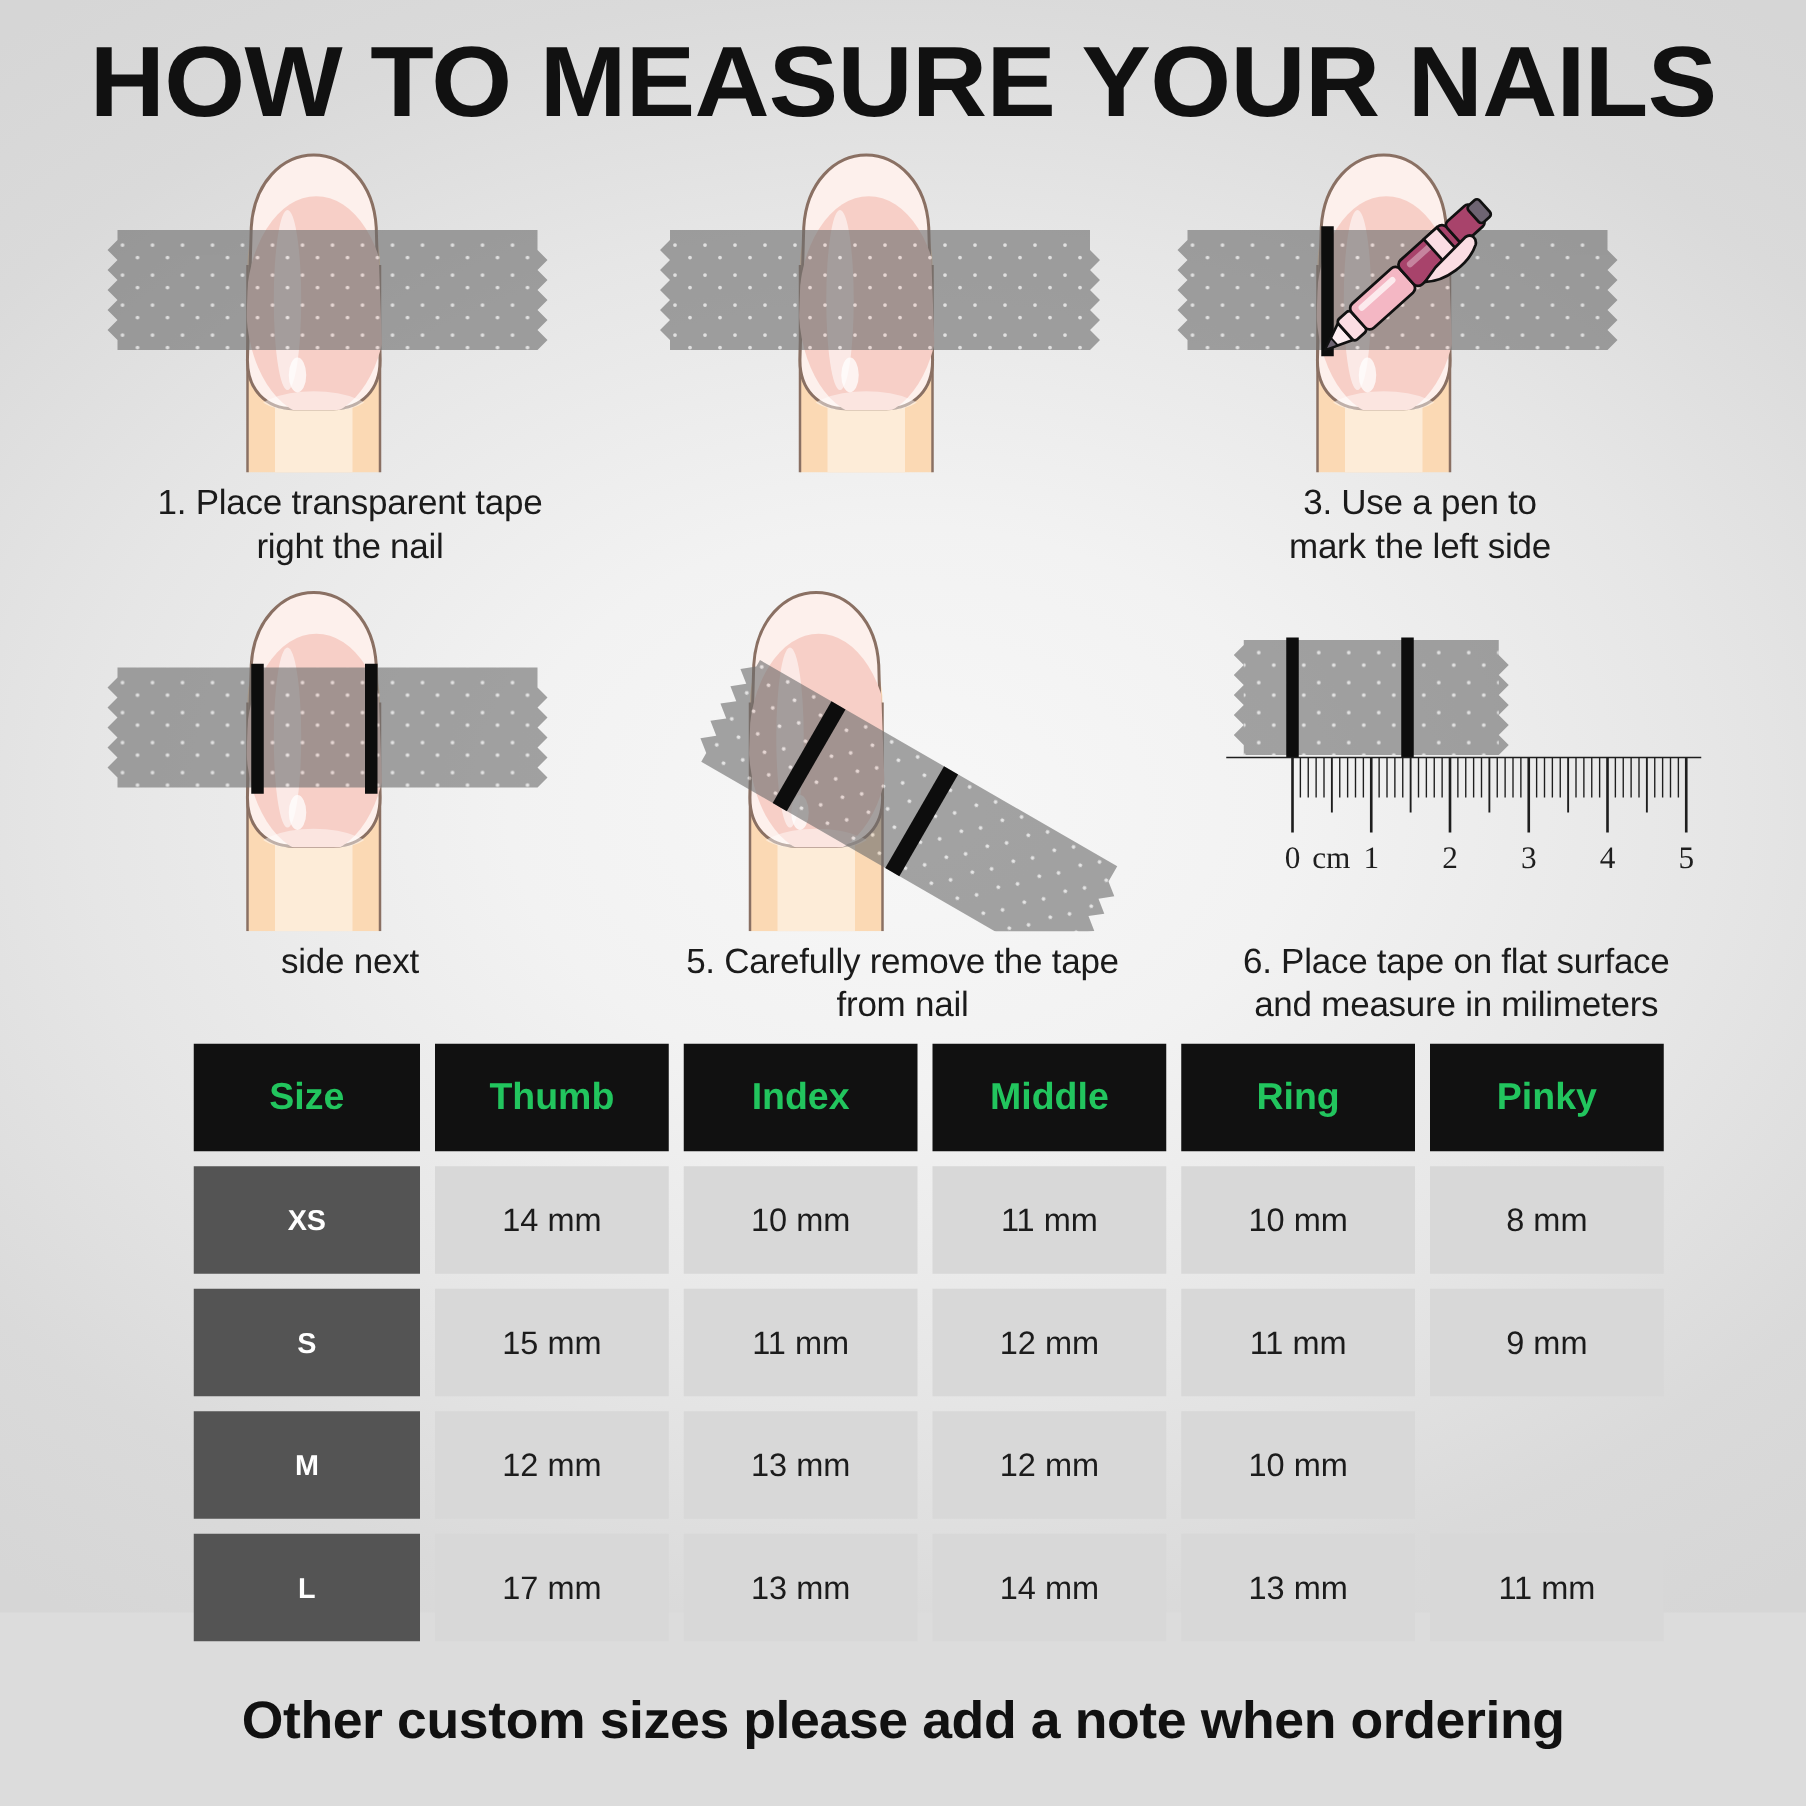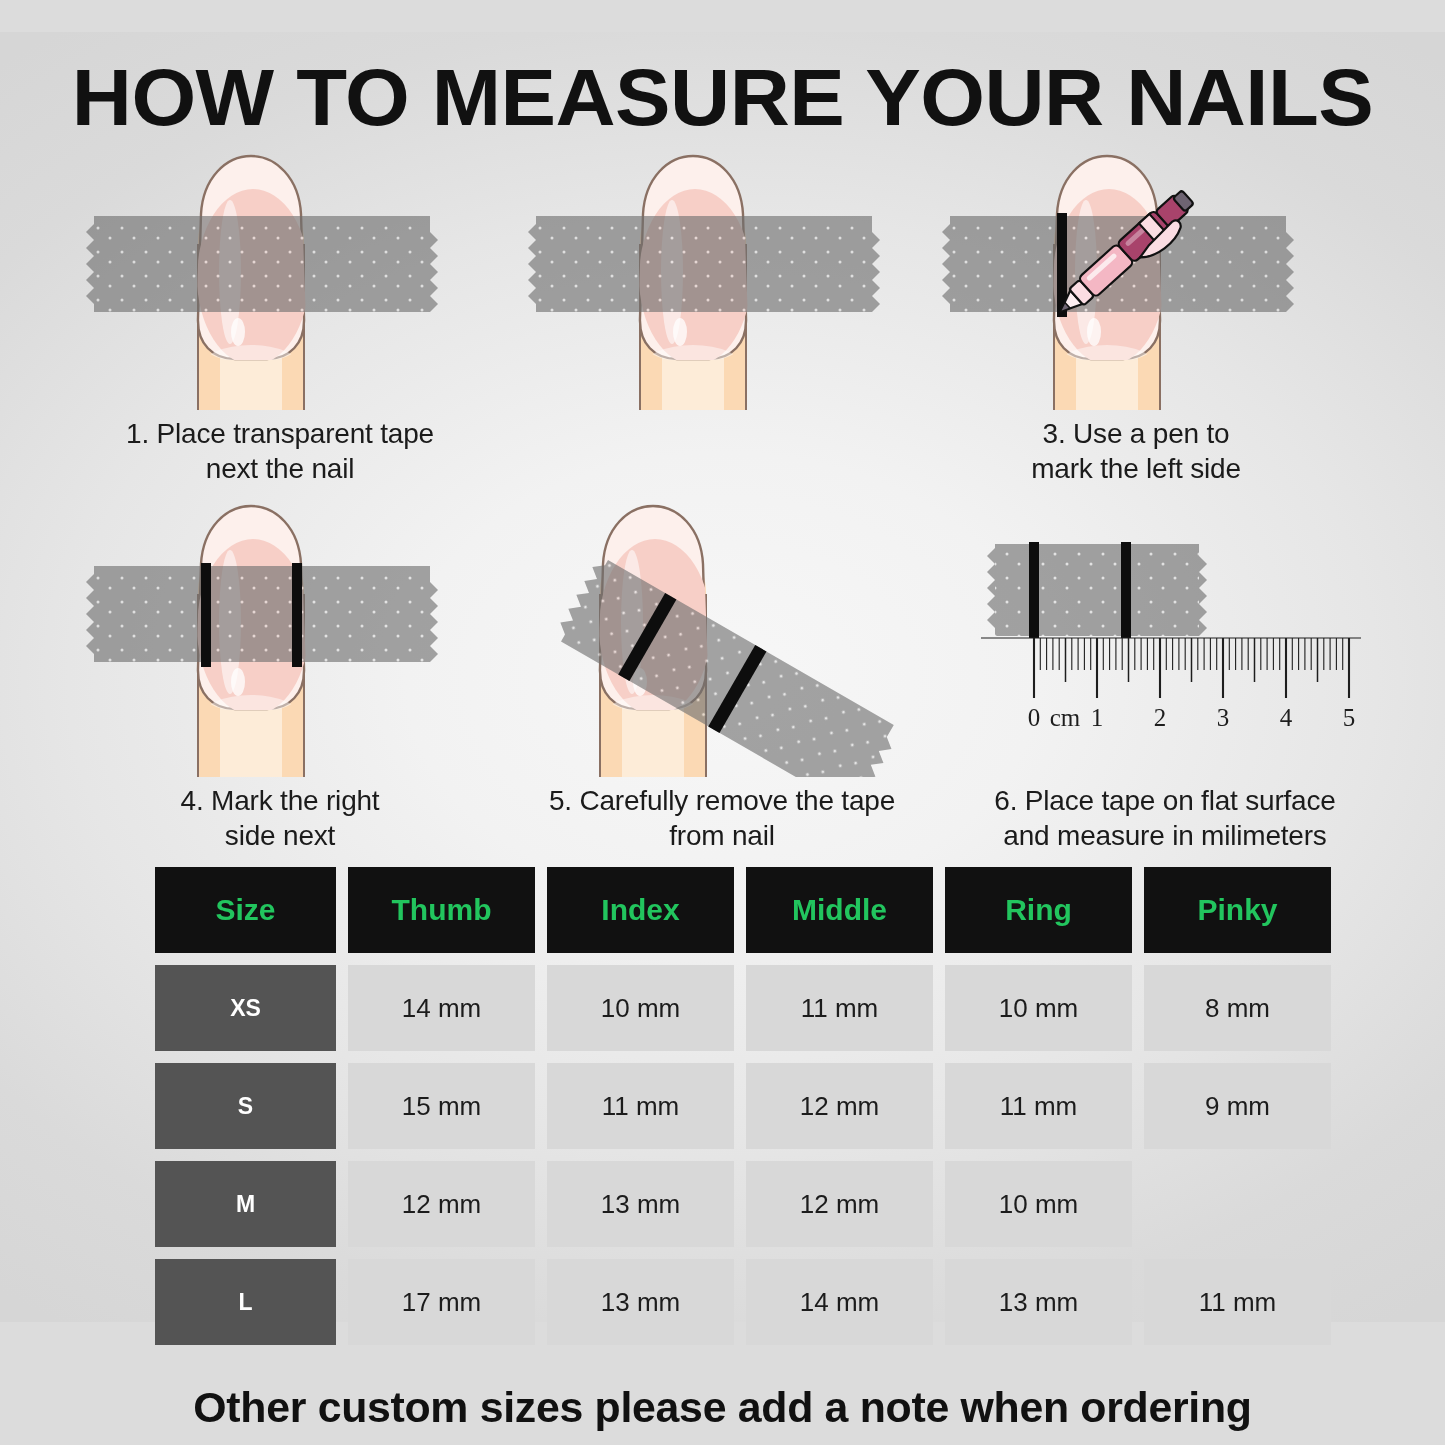--- a/index.html
+++ b/index.html
@@ -5,21 +5,20 @@
   html,body{margin:0;padding:0;}
   body{
     width:1445px;height:1445px;overflow:hidden;
     font-family:"Liberation Sans", sans-serif;
     background:#dcdcdc;
   }
   #page{
     position:relative;width:1445px;height:1290px;
     background:
       radial-gradient(ellipse 78% 62% at 50% 50%, #f7f7f7 0%, #f2f2f2 28%, #e6e6e6 58%, #dadada 82%, #d6d6d6 100%);
-    margin-top: 32px;
   }
 
   
   #title{
     position:absolute;left:0;right:0;top:20px;
     text-align:center;
     font-size:80px;
     font-weight:700;
     letter-spacing:-0.5px;
     color:#111111;
@@ -108,21 +107,21 @@
         </g>
 
         <g opacity=".62">
           <path d="M24 64 L360 64 L360 80 L368 88 L360 96 L368 104 L360 112 L368 120 L360 128 L368 136 L360 144 L368 152 L360 160 L24 160 L24 152 L16 144 L24 136 L16 128 L24 120 L16 112 L24 104 L16 96 L24 88 L16 80 L24 72 Z" fill="#6f6f6f"></path>
           <path d="M24 64 L360 64 L360 160 L24 160 Z" fill="url(#dots1)"></path>
         </g>
       </svg>
     </div>
     <div class="caption">
       <span>1. Place transparent tape</span>
-      <span>next the nail</span>
+      <span>right the nail</span>
     </div>
   </div>
 
   <div class="step row1" style="left:512px;top:120px;">
     <div class="stage">
       <svg width="420" height="258" viewBox="0 0 420 258">
         <defs>
           <pattern id="dots2" width="24" height="24" patternUnits="userSpaceOnUse">
             <circle cx="4" cy="4" r="1.5" fill="#ffffff" opacity=".75"></circle>
             <circle cx="16" cy="14" r="1.5" fill="#ffffff" opacity=".75"></circle>
@@ -239,21 +238,20 @@
         </g>
         <g opacity=".62">
           <path d="M24 64 L360 64 L360 80 L368 88 L360 96 L368 104 L360 112 L368 120 L360 128 L368 136 L360 144 L368 152 L360 160 L24 160 L24 152 L16 144 L24 136 L16 128 L24 120 L16 112 L24 104 L16 96 L24 88 L16 80 L24 72 Z" fill="#6f6f6f"></path>
           <path d="M24 64 L360 64 L360 160 L24 160 Z" fill="url(#dots4)"></path>
         </g>
         <rect x="131" y="61" width="10" height="104" fill="#0d0d0d"></rect>
         <rect x="222" y="61" width="10" height="104" fill="#0d0d0d"></rect>
       </svg>
     </div>
     <div class="caption">
-      <span>4. Mark the right</span>
       <span>side next</span>
     </div>
   </div>
 
   <div class="step" style="left:512px;top:470px;">
     <div class="stage">
       <svg width="420" height="275" viewBox="0 0 420 275">
         <defs>
           <pattern id="dots5" width="24" height="24" patternUnits="userSpaceOnUse">
             <circle cx="4" cy="4" r="1.5" fill="#ffffff" opacity=".75"></circle>

